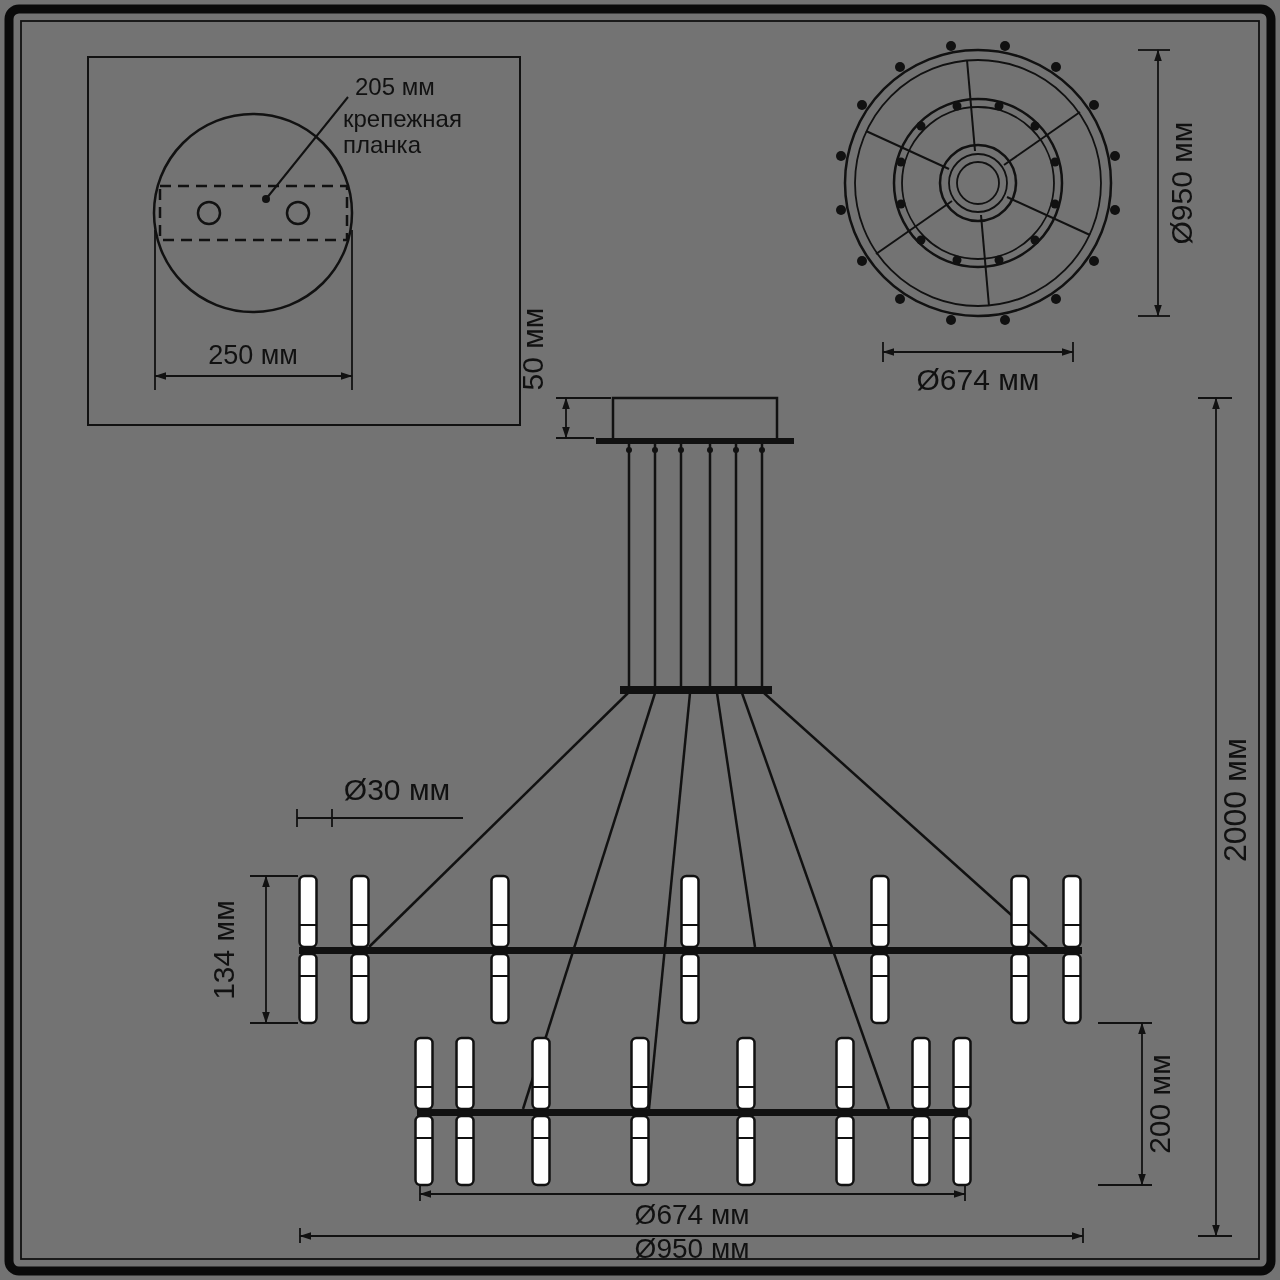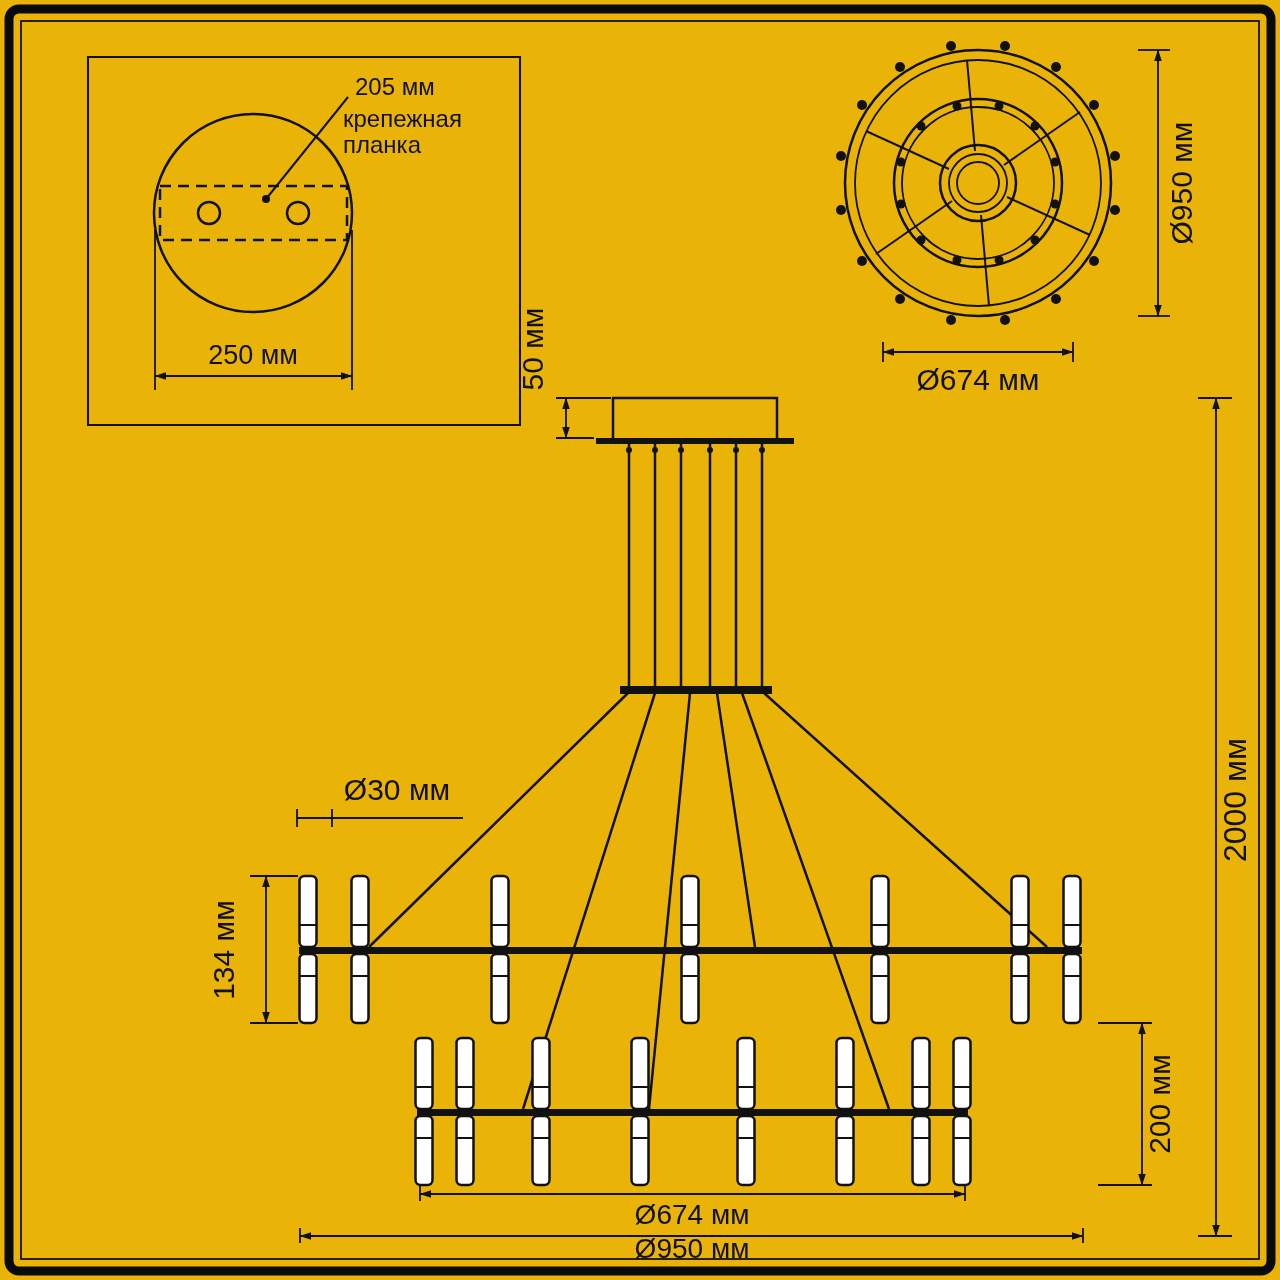--- a/index.html
+++ b/index.html
@@ -1,16 +1,16 @@
 <!DOCTYPE html>
 <html><head>
 <meta charset="utf-8">
 <style>
   html,body{margin:0;padding:0;background:#e8e8e8;}
-  .sheet{position:relative;width:1280px;height:1280px;background:#eab308;margin:0 auto;}
+  .sheet{position:relative;width:1280px;height:1280px;background:#737373;margin:0 auto;}
   svg{display:block;width:1280px;height:1280px;}
   .s18{stroke:#111;stroke-width:1.8;fill:none;}
   .s2{stroke:#111;stroke-width:2;fill:none;}
   .s25{stroke:#111;stroke-width:2.5;fill:none;}
   .dash{stroke-dasharray:11 7;}
   .ink{fill:#111;stroke:none;}
   .lamp{fill:#fff;stroke:#111;stroke-width:2.5;}
   .frameThick{stroke:#0a0a0a;stroke-width:9;fill:none;}
   .dim{stroke:#111;stroke-width:1.8;fill:none;marker-start:url(#arr);marker-end:url(#arr);}
   text{font-family:"Liberation Sans","DejaVu Sans",sans-serif;fill:#111;}

